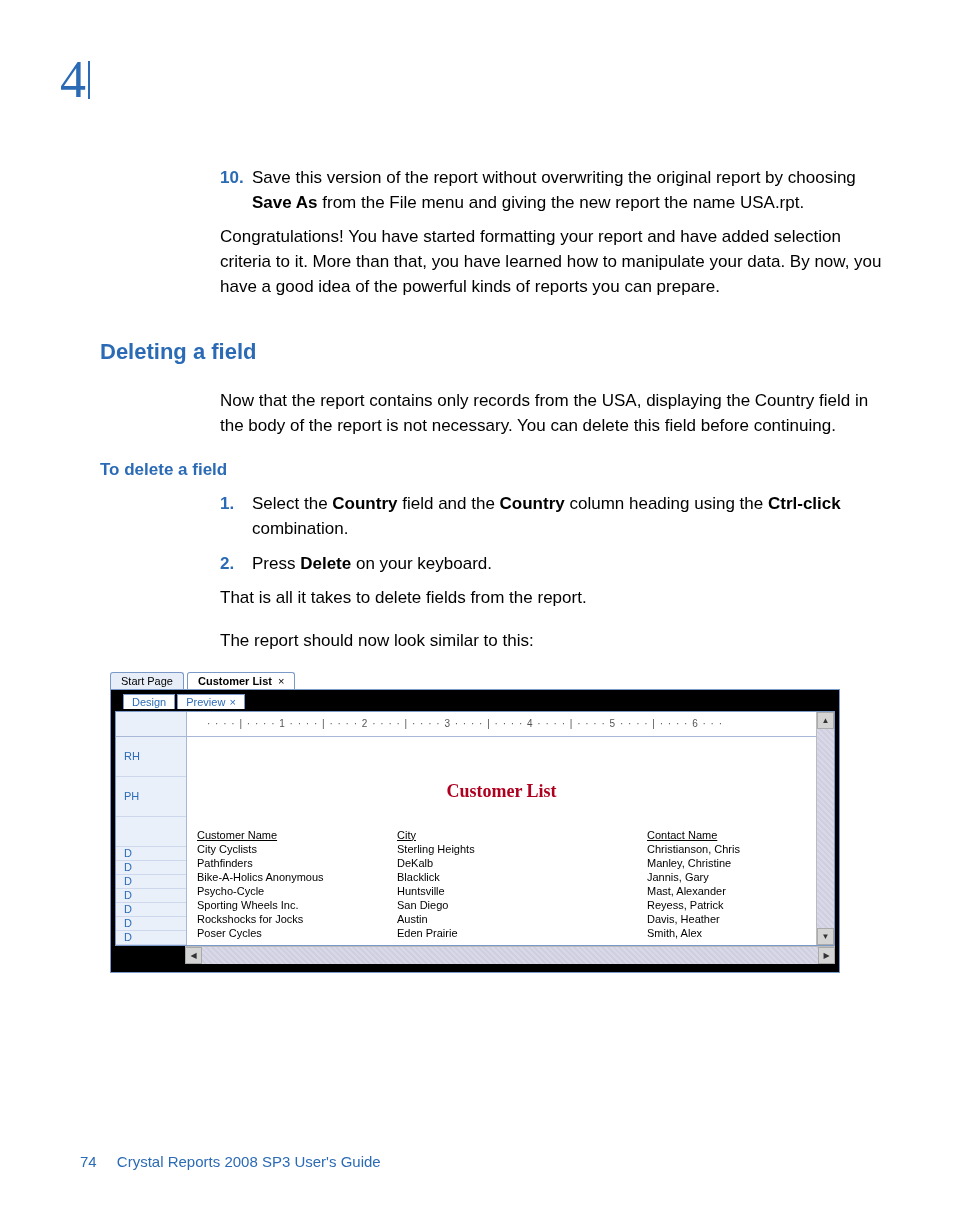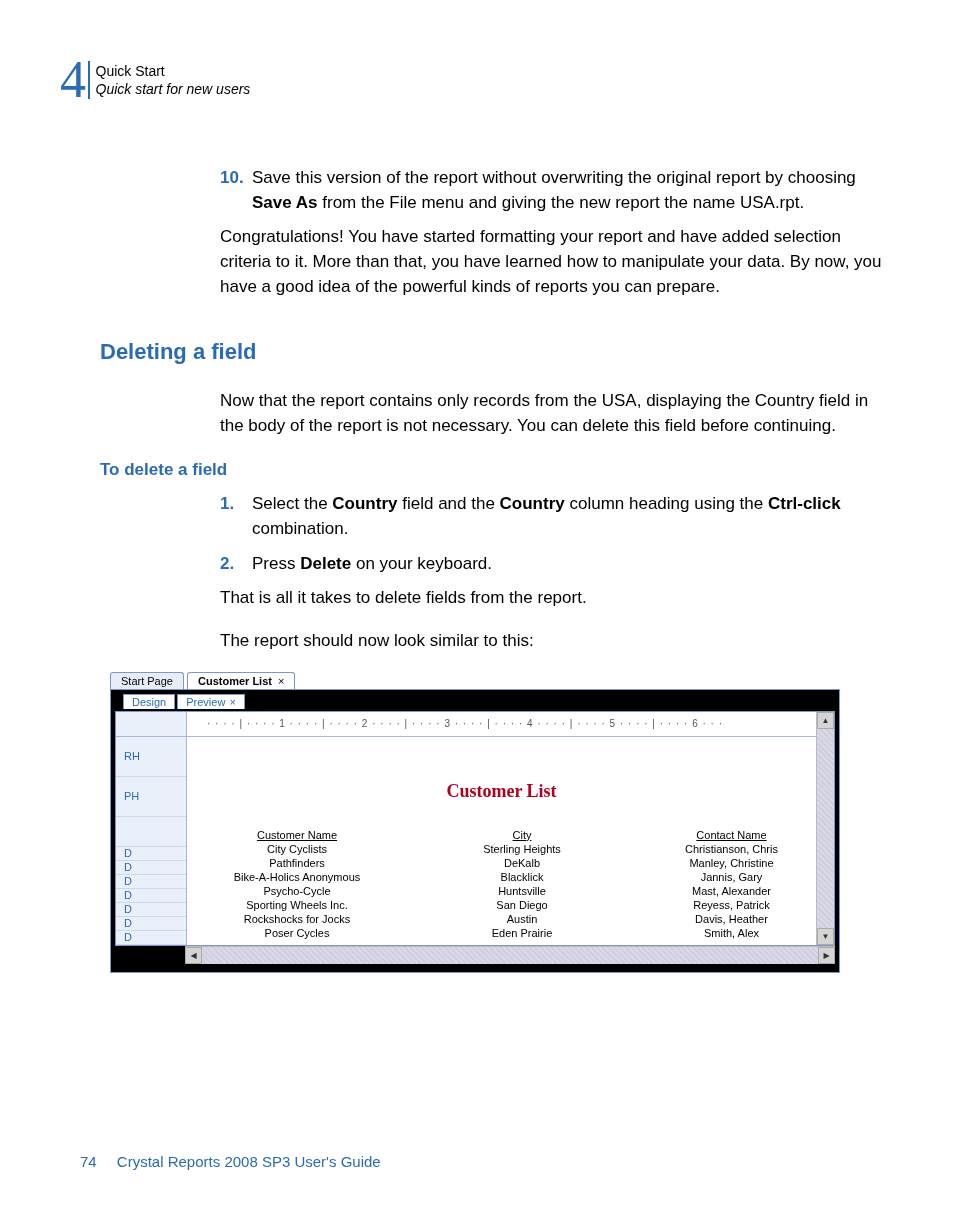--- a/index.html
+++ b/index.html
@@ -187,21 +187,20 @@
     color:#b00020;
     font-size:18px;
     font-weight:bold;
     font-family: 'Times New Roman', serif;
     margin:34px 0 26px 0;
   }
   .report-row {
     display:flex;
     height:14px;
     align-items:center;
-    text-align:center;
   }
   .col-a { width:200px; padding-left:10px; }
   .col-b { width:250px; }
   .col-c { flex:1; }
   .hdr { text-decoration: underline; }
   .ss-scrollbar-v {
     width:17px;
     background:#e6e6e6;
     border-left:1px solid #bbb;
     position:relative;
@@ -254,24 +253,20 @@
   .page-num { color:#2b6bb5; margin-right: 16px; }
   .footer-text { color:#2b6bb5; }
 </style>
 </head>
 <body>
 
 <div class="page">
   <div class="chapter-header">
     <div class="chapter-number">4</div>
     <div class="chapter-divider"></div>
-    <div class="chapter-titles">
-      <span>Quick Start</span>
-      <span class="chapter-sub">Quick start for new users</span>
-    </div>
   </div>
 
   <div class="content">
     <div class="ol-row">
       <div class="ol-num">10.</div>
       <div class="ol-text">
         <span>Save this version of the report without overwriting the original report by choosing </span><span class="strong">Save As</span><span> from the File menu and giving the new report the name USA.rpt.</span>
       </div>
     </div>
 

